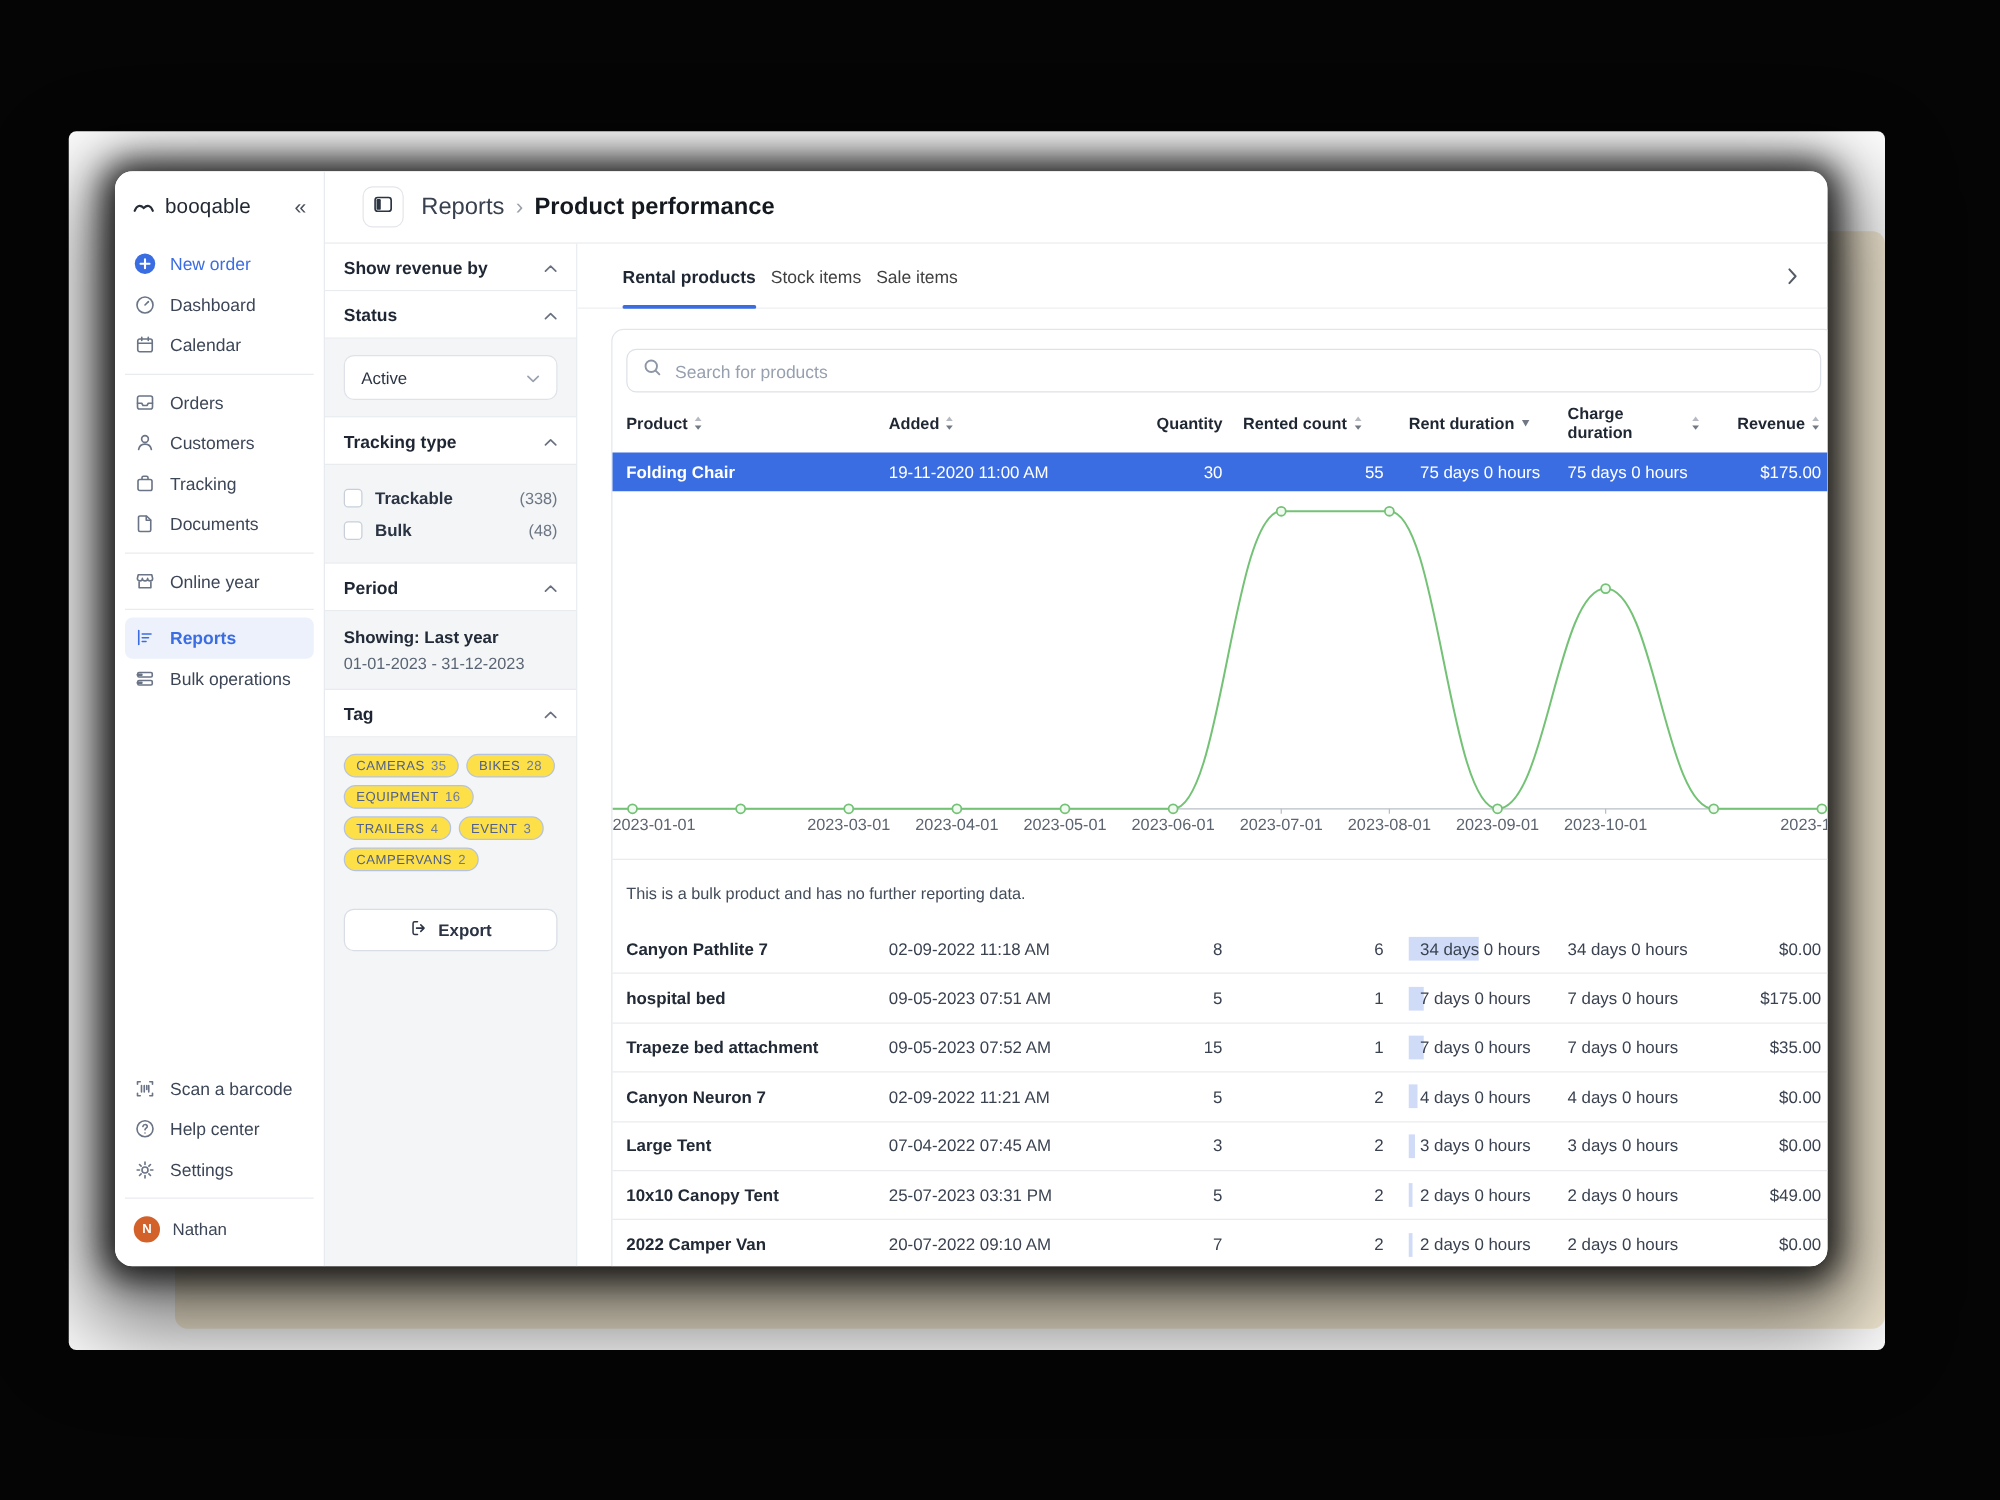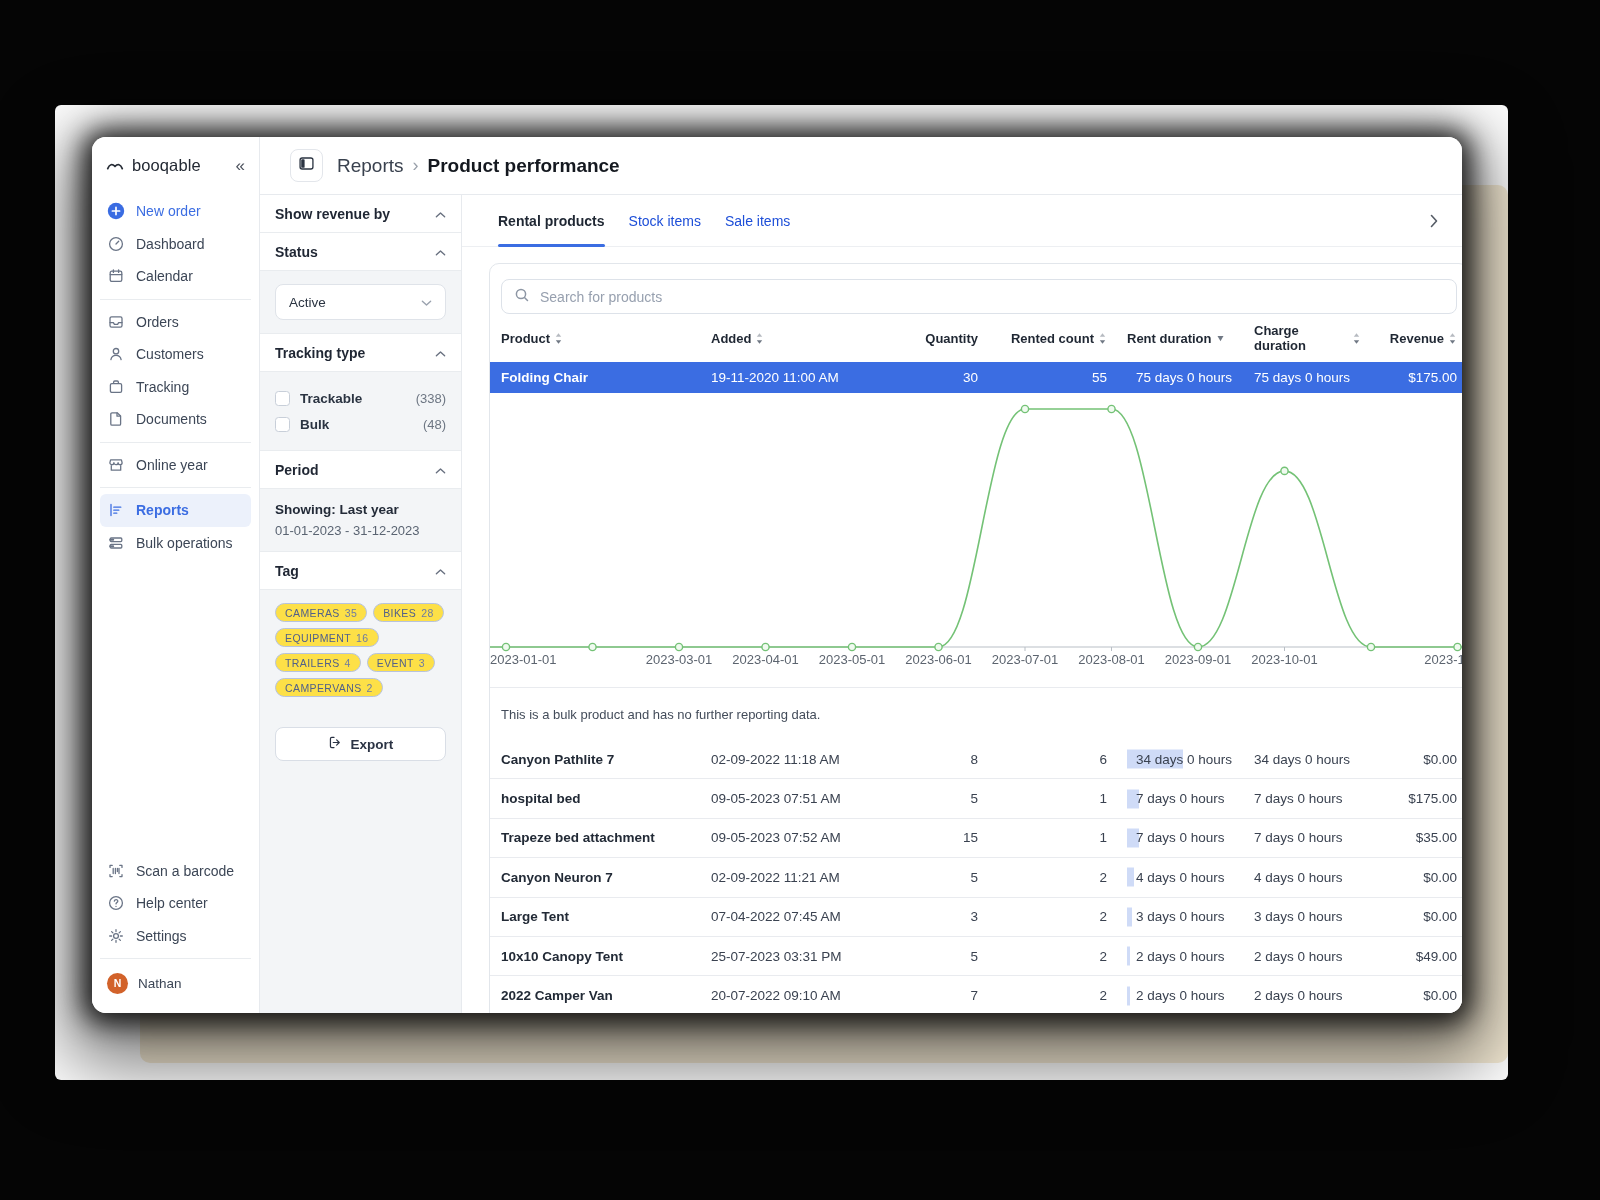--- a/index.html
+++ b/index.html
@@ -54,23 +54,23 @@
   .period-sub{font-size:13px;color:#5a6472}
   .tagbody{flex:1;border-bottom:none;display:flex;flex-direction:column}
   .pills{display:flex;flex-wrap:wrap;gap:6px 6px}
   .pill{border:1px solid #b7c3dd;border-radius:10px;background:#fde047;padding:2.5px 9px;font-size:10.5px;
         letter-spacing:.4px;color:#51608a;white-space:nowrap;cursor:pointer;display:flex;gap:5px}
   .pill .cnt{color:#6e7ba1}
   .export{margin-top:30px;height:34px;border:1px solid #d9dee6;border-radius:8px;background:#fff;display:flex;
           align-items:center;justify-content:center;gap:8px;font-size:13.5px;font-weight:600;color:#2b3344;cursor:pointer}
   
   .main{position:absolute;left:370px;top:58px;right:0;bottom:0;background:#fff;overflow:hidden}
-  .tabs{height:52px;border-bottom:1px solid #edeff2;display:flex;align-items:center;gap:24px;
+  .tabs{height:52px;border-bottom:1px solid #edeff2;display:flex;align-items:center;gap:12px;
         padding:0 24px 0 36px;position:relative}
-  .tab{font-size:14px;color:#1d4ed8;position:relative;height:100%;display:flex;align-items:center;cursor:pointer}
+  .tab{font-size:14px;color:#404040;position:relative;height:100%;display:flex;align-items:center;cursor:pointer}
   .tab.active{color:#1f2733;font-weight:700}
   .tab.active::after{content:"";position:absolute;left:0;right:0;bottom:-1px;height:3.5px;background:var(--blue);border-radius:2px}
   .tab-more{margin-left:auto;color:#555c66;cursor:pointer;display:flex}
   .card{margin:16px 0 0 27px;width:980px;border:1px solid #e2e6eb;border-radius:10px 10px 0 0;background:#fff;min-height:760px}
   .searchbox{margin:15px 11px 0;height:35px;border:1px solid #dde2e9;border-radius:8px;display:flex;
              align-items:center;padding:0 12px;gap:10px;background:#fff}
   .searchbox input{border:none;outline:none;flex:1;font-size:14px;color:#333b48;background:transparent}
   .searchbox input::placeholder{color:#97a0af}
   .grid{display:grid;grid-template-columns:211px 169px 108px 129px 137px 117px 107px;align-items:center}
   .thead{height:48px;font-size:13px;font-weight:700;color:#1f2733}
@@ -388,21 +388,21 @@
             <span style="display: flex;">
               <svg viewBox="0 0 10 14" width="9" height="13">
                 <path d="M5 1.2L8 5H2z" fill="#70788483"></path>
                 <path d="M5 12.8L2 9h6z" fill="#707884"></path>
               </svg>
             </span>
           </div>
           <div class="hcell c-right" style="justify-content: flex-end;">
             <span>Quantity</span>
           </div>
-          <div class="hcell c-right" style="justify-content: flex-end;">
+          <div class="hcell c-right" style="justify-content: center;">
             <span>Rented count</span>
             <span style="display: flex;">
               <svg viewBox="0 0 10 14" width="9" height="13">
                 <path d="M5 1.2L8 5H2z" fill="#70788483"></path>
                 <path d="M5 12.8L2 9h6z" fill="#707884"></path>
               </svg>
             </span>
           </div>
           <div class="hcell" style="padding-left: 20px;">
             <span>Rent duration</span>

